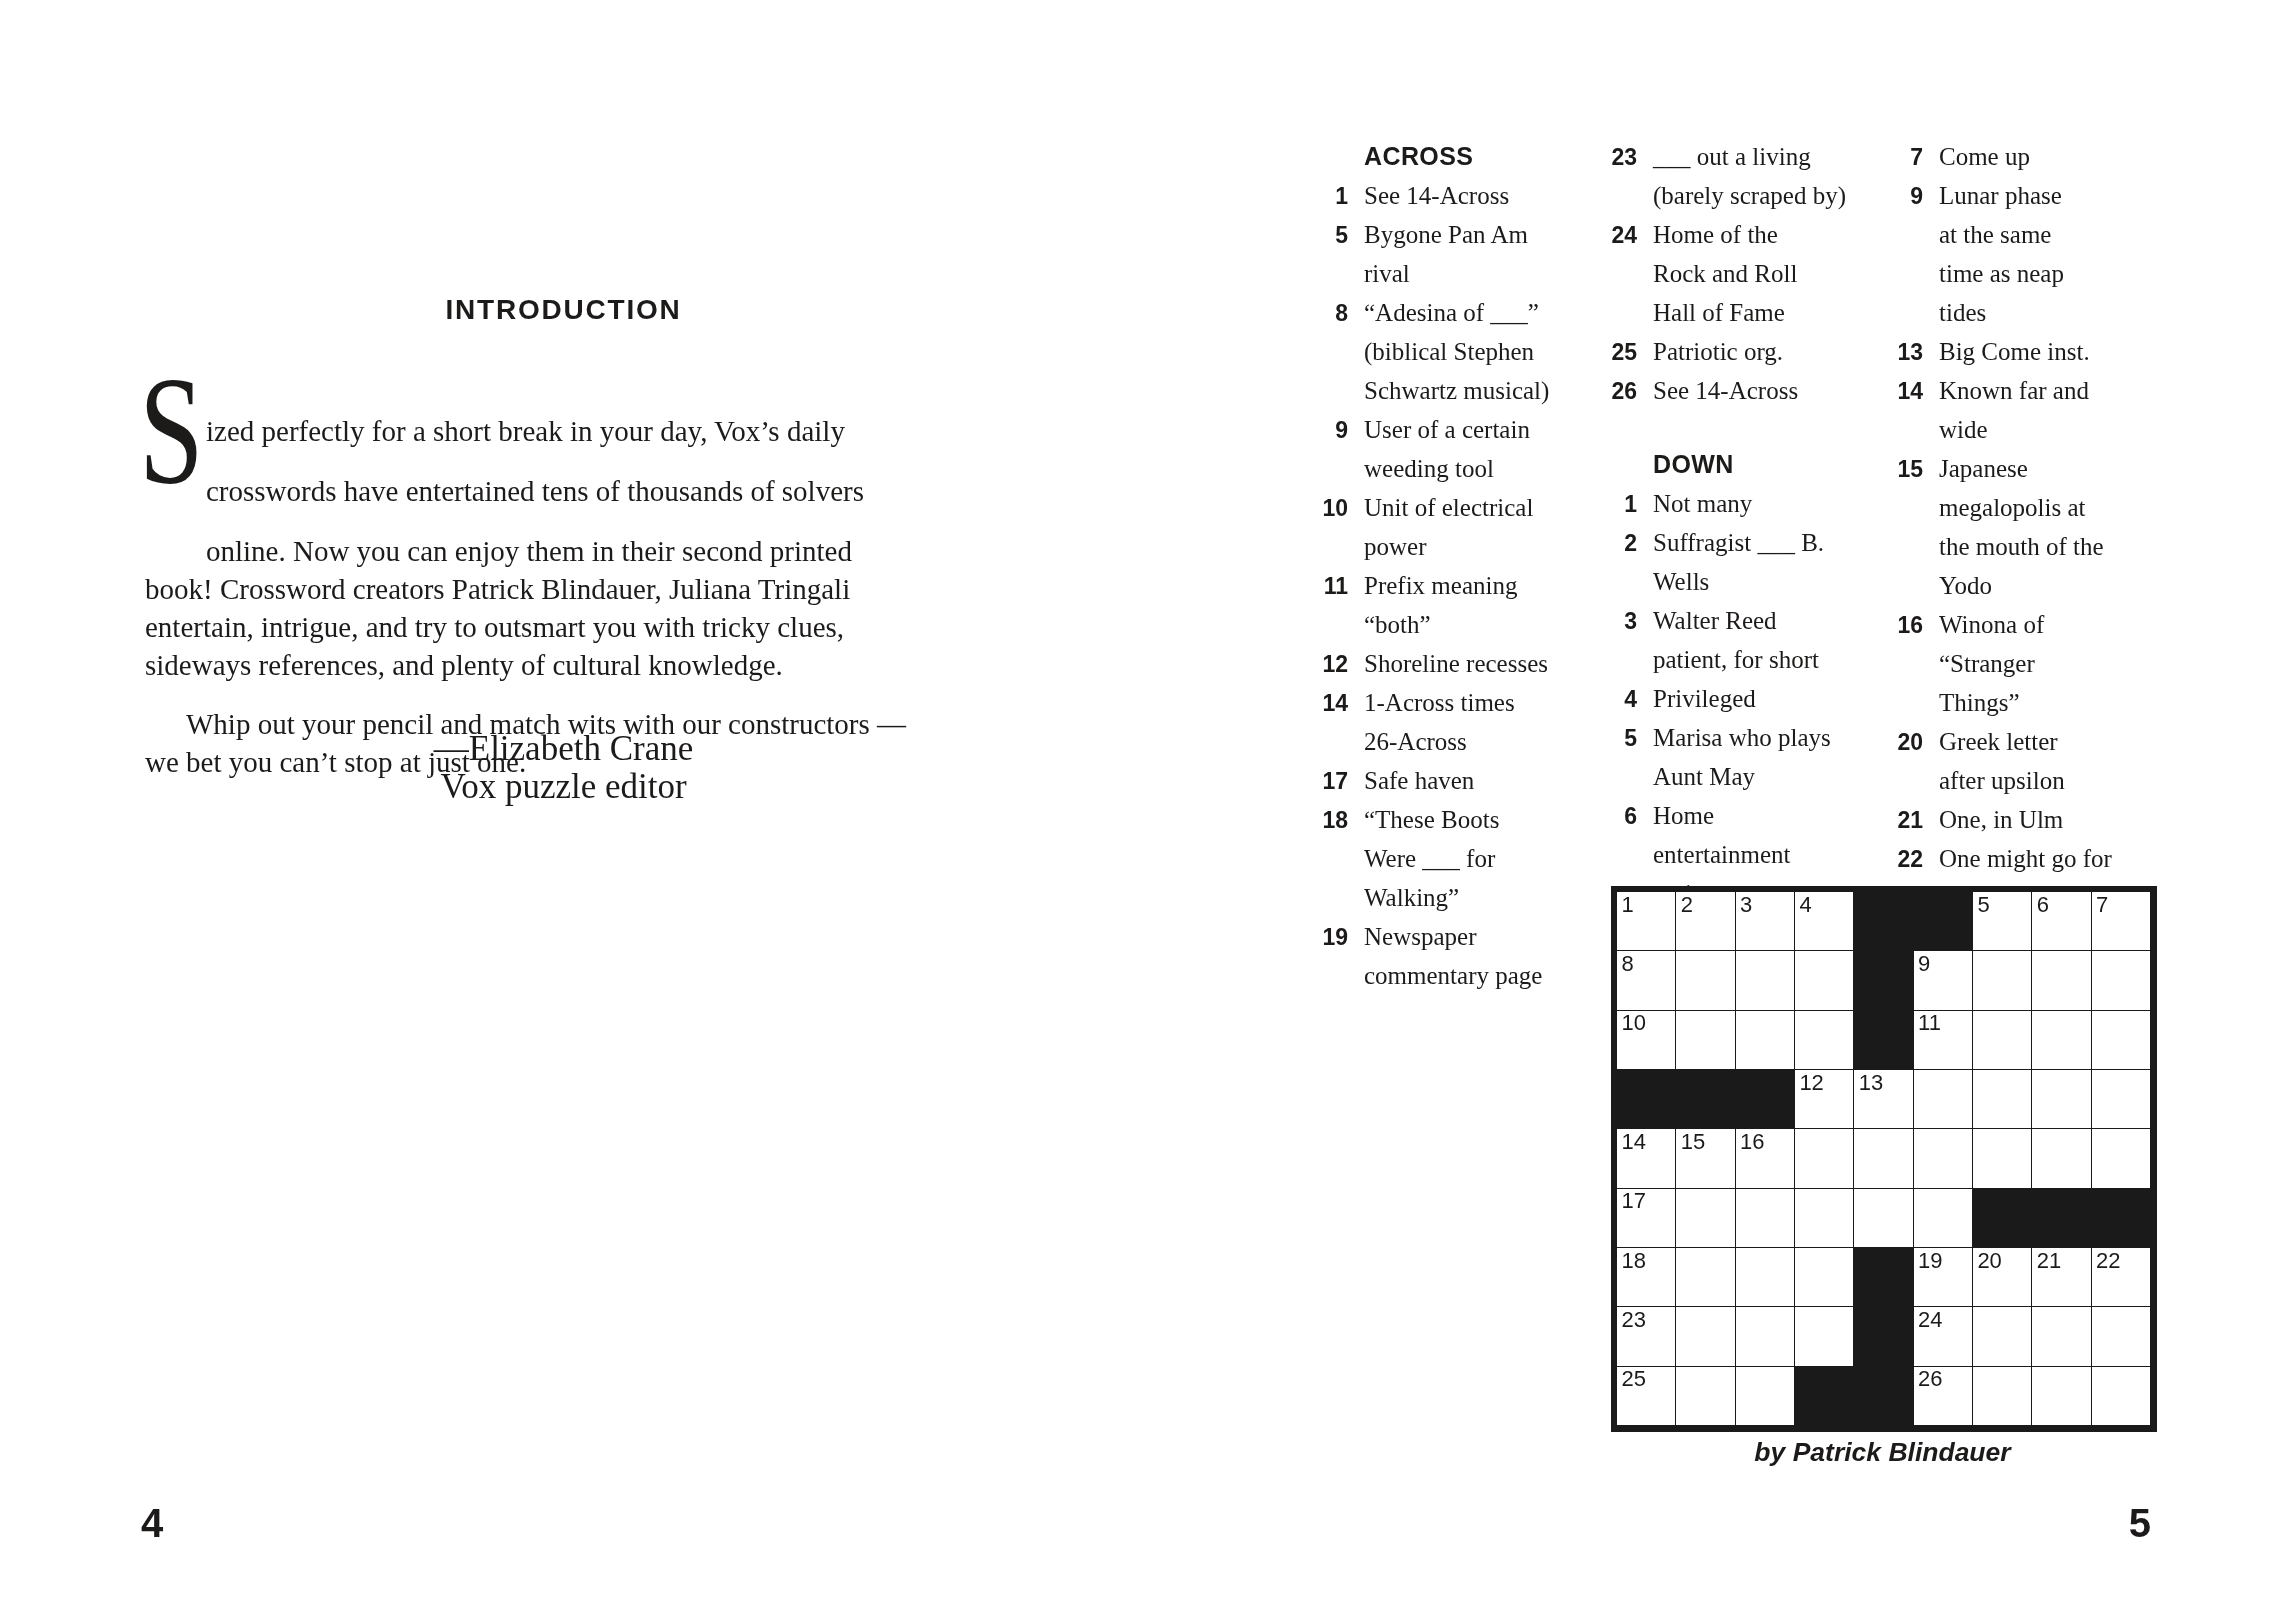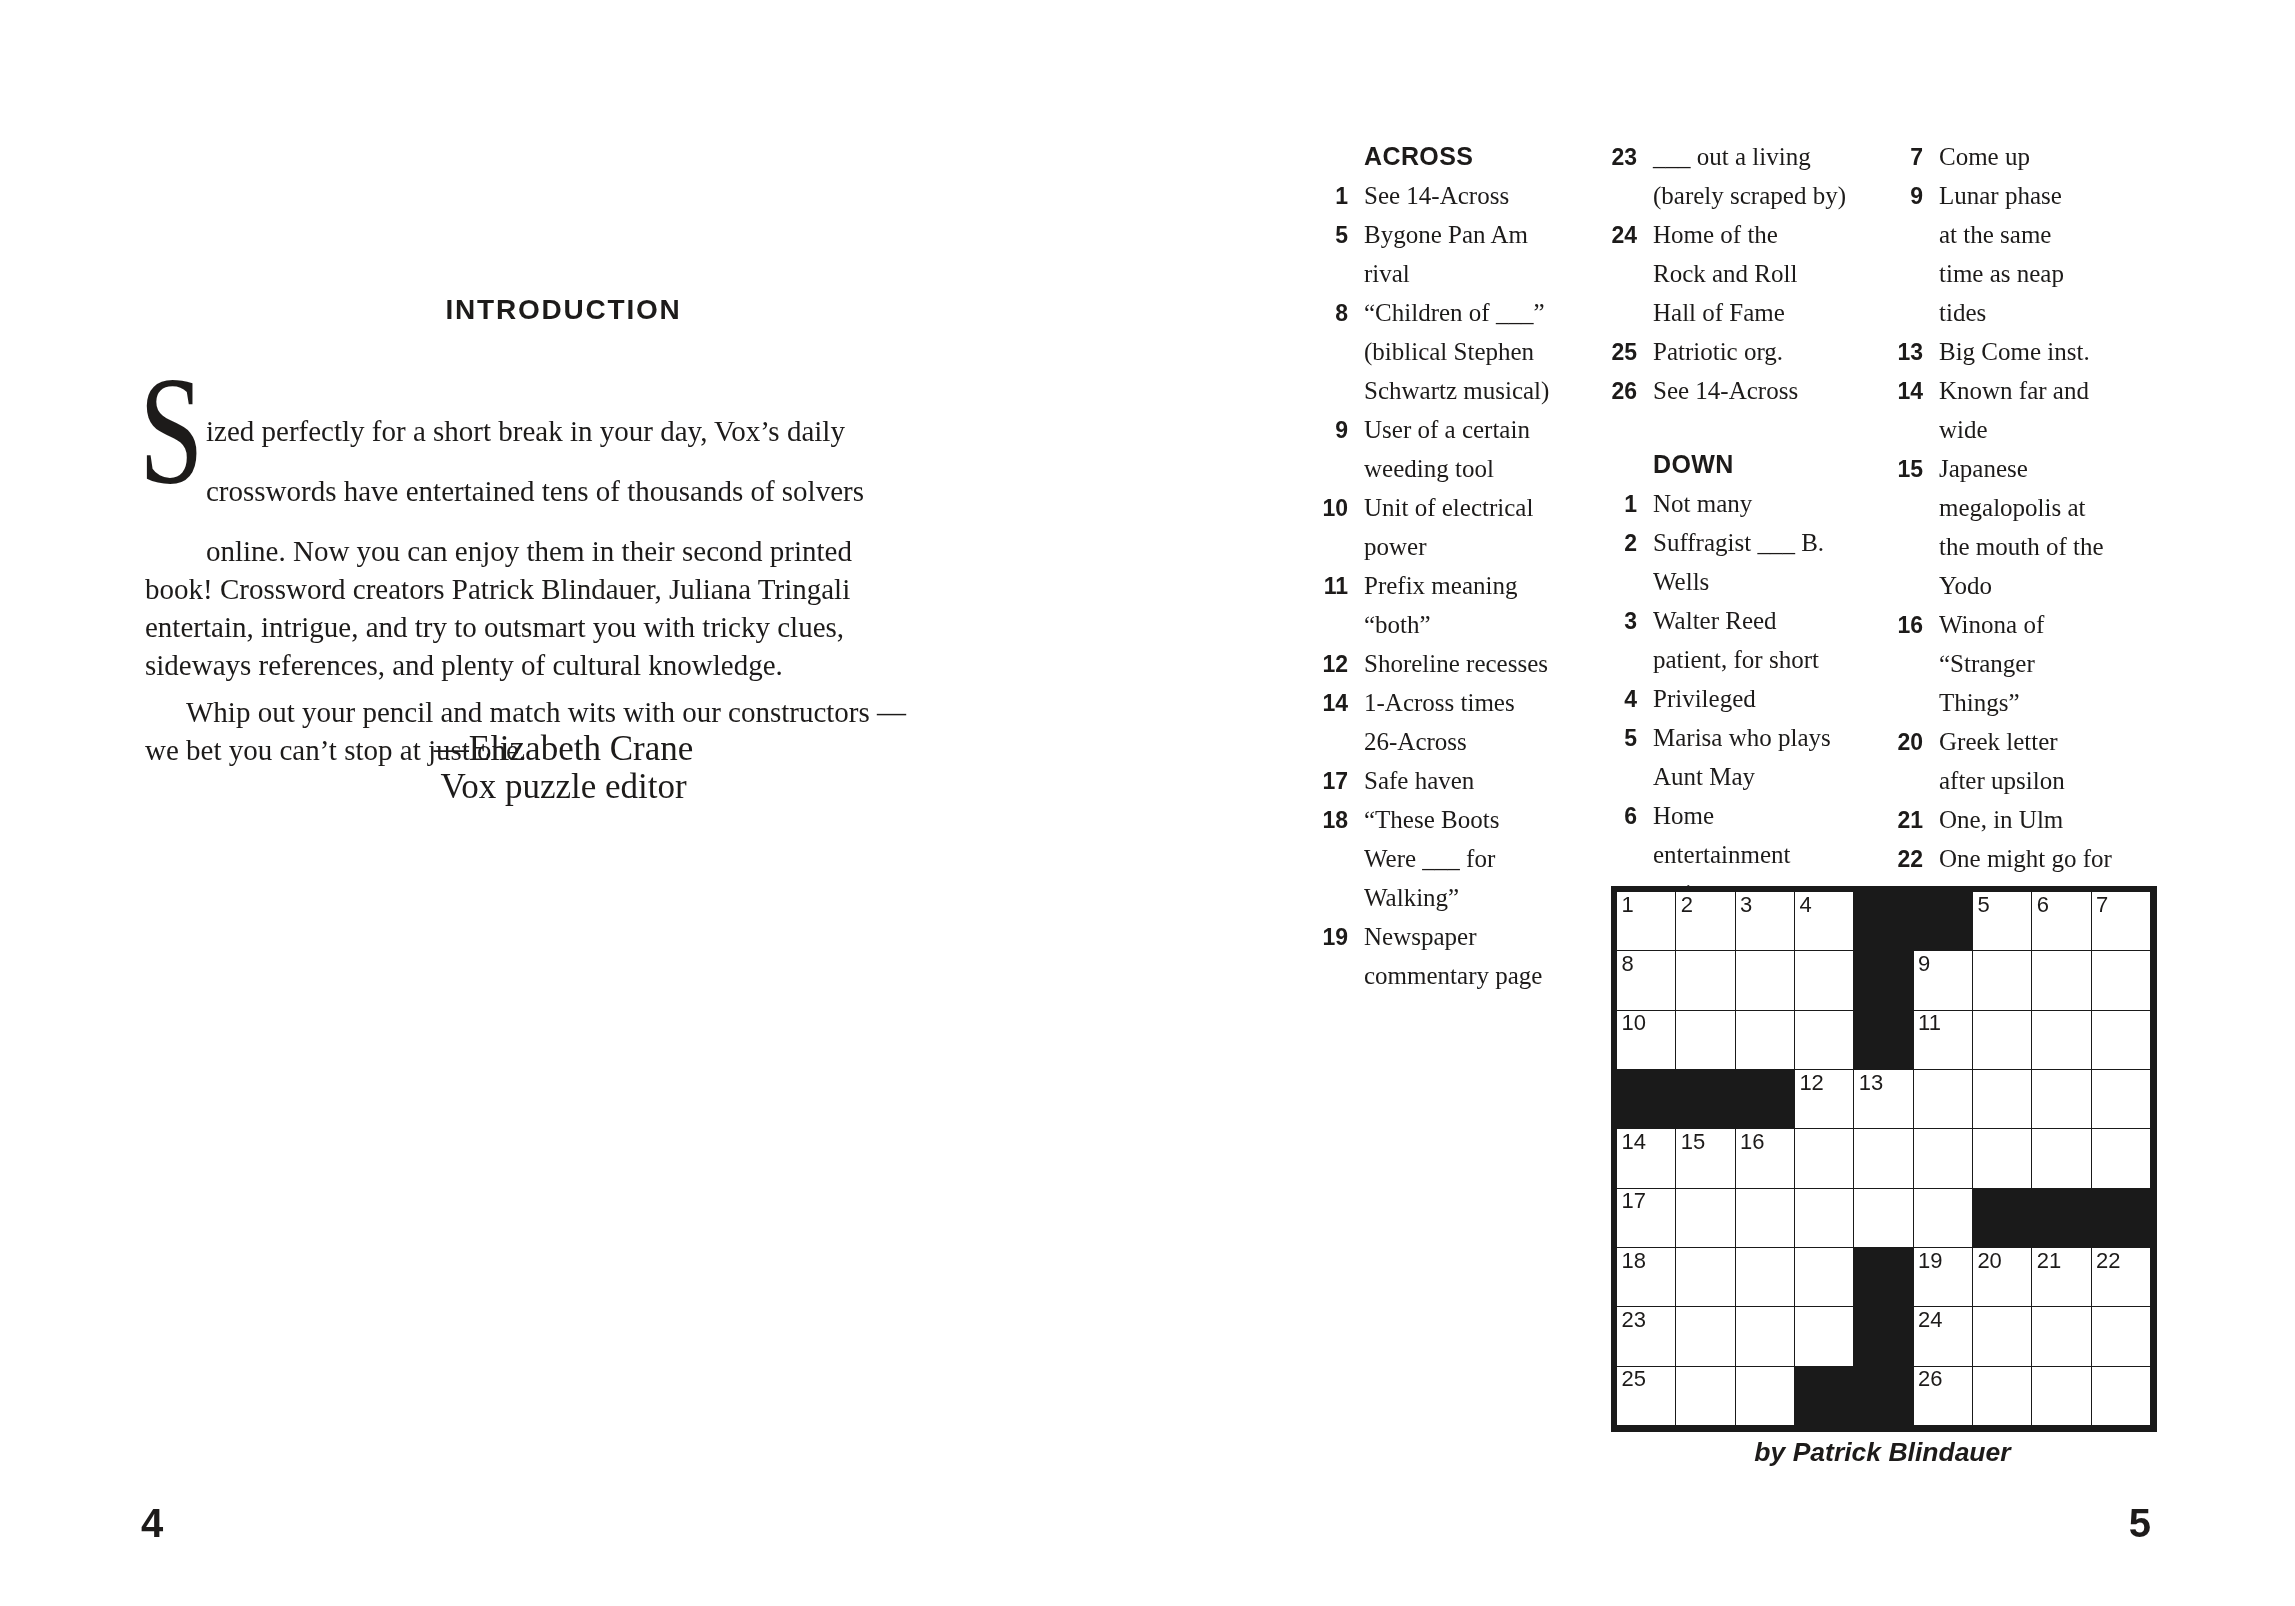--- a/index.html
+++ b/index.html
@@ -18,21 +18,21 @@
     font-family:"Liberation Sans", sans-serif;
     font-weight:bold;font-size:28px;letter-spacing:1.8px;line-height:1;
     color:#1d1b1a;
   }
   .intro-body{
     position:absolute;left:145px;top:390px;width:865px;
     font-size:29px;line-height:38px;
   }
   .body-line{white-space:nowrap;}
   .body-line.cap-indent{padding-left:61px;margin-top:22px;}
-  .body-line.para-indent{padding-left:41px;margin-top:9px;}
+  .body-line.para-indent{padding-left:41px;margin-top:21px;}
   .drop-cap{
     position:absolute;left:139px;top:353px;
     font-size:155px;line-height:155px;
     transform:scaleX(0.75);transform-origin:left top;
     color:#1d1b1a;
   }
   .attribution{
     position:absolute;left:145px;top:730px;width:837px;
     text-align:center;font-size:35px;line-height:38px;
   }
@@ -111,21 +111,21 @@
   <div>Vox puzzle editor</div>
 </div>
 
 <div class="page-num left">4</div>
 
 <div id="clue-col-0" class="clue-col">
     <div class="clue-row"><span class="clue-num"></span><span class="clue-header">ACROSS</span></div>
     <div class="clue-row"><span class="clue-num">1</span><span class="clue-text">See 14-Across</span></div>
     <div class="clue-row"><span class="clue-num">5</span><span class="clue-text">Bygone Pan Am</span></div>
     <div class="clue-row"><span class="clue-num"></span><span class="clue-text">rival</span></div>
-    <div class="clue-row"><span class="clue-num">8</span><span class="clue-text">“Children of ___”</span></div>
+    <div class="clue-row"><span class="clue-num">8</span><span class="clue-text">“Adesina of ___”</span></div>
     <div class="clue-row"><span class="clue-num"></span><span class="clue-text">(biblical Stephen</span></div>
     <div class="clue-row"><span class="clue-num"></span><span class="clue-text">Schwartz musical)</span></div>
     <div class="clue-row"><span class="clue-num">9</span><span class="clue-text">User of a certain</span></div>
     <div class="clue-row"><span class="clue-num"></span><span class="clue-text">weeding tool</span></div>
     <div class="clue-row"><span class="clue-num">10</span><span class="clue-text">Unit of electrical</span></div>
     <div class="clue-row"><span class="clue-num"></span><span class="clue-text">power</span></div>
     <div class="clue-row"><span class="clue-num">11</span><span class="clue-text">Prefix meaning</span></div>
     <div class="clue-row"><span class="clue-num"></span><span class="clue-text">“both”</span></div>
     <div class="clue-row"><span class="clue-num">12</span><span class="clue-text">Shoreline recesses</span></div>
     <div class="clue-row"><span class="clue-num">14</span><span class="clue-text">1-Across times</span></div>

